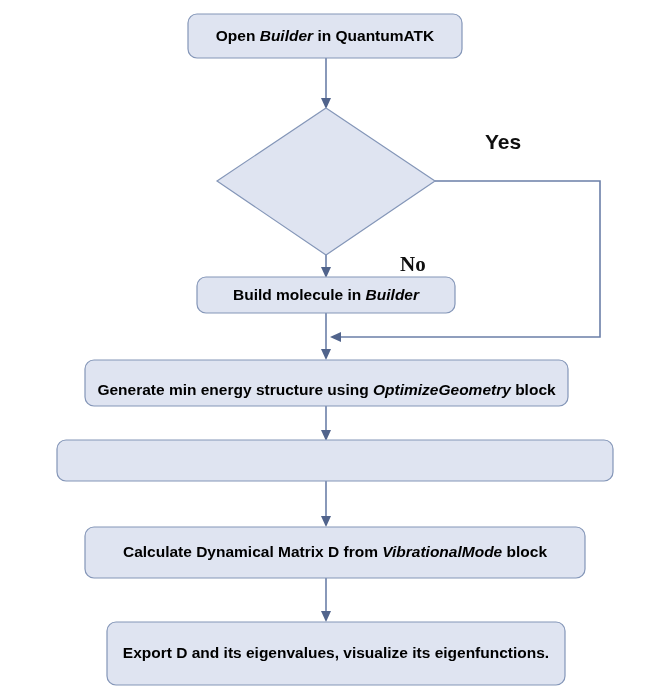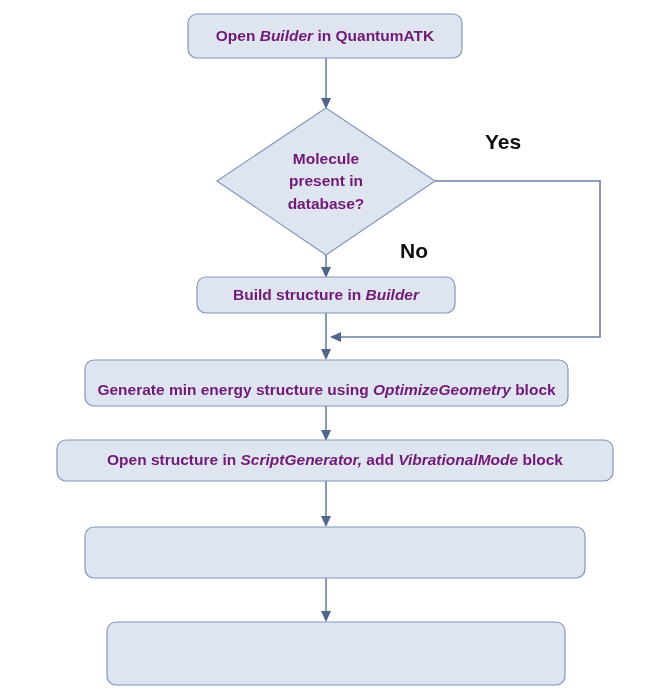--- a/index.html
+++ b/index.html
@@ -43,21 +43,21 @@
   .node-label {
     position: absolute;
     display: flex;
     align-items: center;
     justify-content: center;
     text-align: center;
     font-family: "Liberation Sans", sans-serif;
     font-weight: bold;
     font-size: 15.5px;
     line-height: 1.32;
-    color: #701a75;
+    color: #000000;
     box-sizing: border-box;
     padding: 0 10px;
     pointer-events: none;
   }
   .node-label i {
     font-style: italic;
   }
   .edge-label {
     position: absolute;
     font-family: "Liberation Sans", sans-serif;
@@ -125,39 +125,35 @@
 
     <rect class="node-shape" x="85" y="527" width="500" height="51" rx="9" ry="9"></rect>
 
     <rect class="node-shape" x="107" y="622" width="458" height="63" rx="9" ry="9"></rect>
   </svg>
 
   <div class="node-label" style="left:188px; top:14px; width:274px; height:44px;">
     <span><span>Open </span><i>Builder</i><span> in QuantumATK</span></span>
   </div>
 
-  <div class="node-label decision-label" style="left:236px; top:108px; width:180px; height:147px;">
-    <span>
-      <span>Molecule</span><br>
-      <span>present in</span><br>
-      <span>database?</span>
-    </span>
-  </div>
 
   <div class="node-label" style="left:197px; top:277px; width:258px; height:36px;">
-    <span><span>Build structure in </span><i>Builder</i></span>
+    <span><span>Build molecule in </span><i>Builder</i></span>
   </div>
 
   <div class="node-label" style="left:85px; top:360px; width:483px; height:61px;">
     <span><span>Generate min energy structure using </span><i>OptimizeGeometry</i><span> block</span></span>
   </div>
 
-  <div class="node-label" style="left:57px; top:440px; width:556px; height:41px;">
-    <span><span>Open structure in </span><i>ScriptGenerator,</i><span> add </span><i>VibrationalMode</i><span> block</span></span>
+
+  <div class="node-label" style="left:85px; top:527px; width:500px; height:51px;">
+    <span><span>Calculate Dynamical Matrix D from </span><i>VibrationalMode</i><span> block</span></span>
   </div>
 
-
+  <div class="node-label" style="left:107px; top:622px; width:458px; height:63px;">
+    <span>Export D and its eigenvalues, visualize its eigenfunctions.</span>
+  </div>
 
   <div class="edge-label" style="left:485px; top:130px;">Yes</div>
 
-  <div class="edge-label" style="left:400px; top:239px;">No</div>
+  <div class="edge-label" style="left:400px; top:252px;font-family:Liberation Serif, serif;">No</div>
 
 </div>
 
 </body></html>

